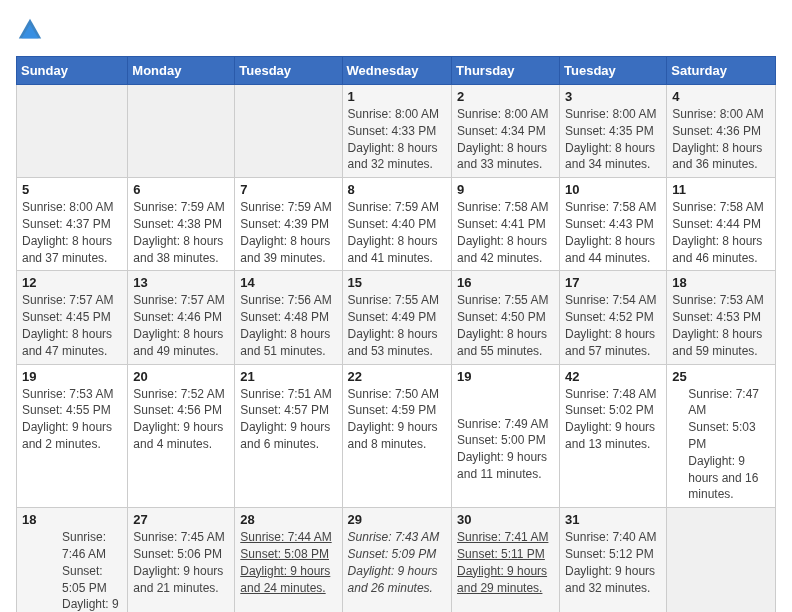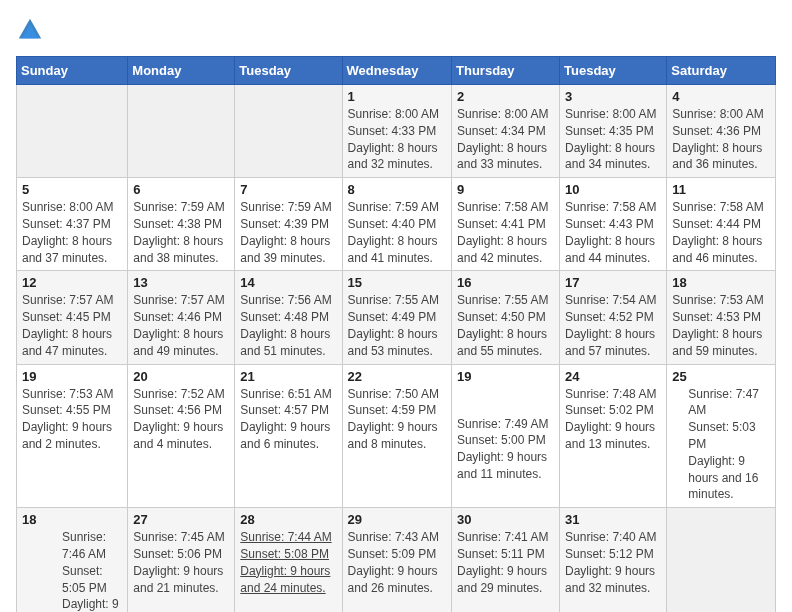--- a/index.html
+++ b/index.html
@@ -255,38 +255,38 @@
 Daylight: 9 hours and 2 minutes.</div>
         </td>
         <td>
           <span class="day-num">20</span>
           <div class="day-info" style="white-space: pre-line;">Sunrise: 7:52 AM
 Sunset: 4:56 PM
 Daylight: 9 hours and 4 minutes.</div>
         </td>
         <td>
           <span class="day-num">21</span>
-          <div class="day-info" style="white-space: pre-line;">Sunrise: 6:51 AM
+          <div class="day-info" style="white-space: pre-line;">Sunrise: 7:51 AM
 Sunset: 4:57 PM
 Daylight: 9 hours and 6 minutes.</div>
         </td>
         <td>
           <span class="day-num">22</span>
           <div class="day-info" style="white-space: pre-line;">Sunrise: 7:50 AM
 Sunset: 4:59 PM
 Daylight: 9 hours and 8 minutes.</div>
         </td>
         <td>
           <span class="day-num">19</span>
           <div class="day-info" style="white-space: pre-line; margin-top: 32px;">Sunrise: 7:49 AM
 Sunset: 5:00 PM
 Daylight: 9 hours and 11 minutes.</div>
         </td>
         <td>
-          <span class="day-num">24</span>
+          <span class="day-num">42</span>
           <div class="day-info" style="white-space: pre-line;">Sunrise: 7:48 AM
 Sunset: 5:02 PM
 Daylight: 9 hours and 13 minutes.</div>
         </td>
         <td>
           <span class="day-num">25</span>
           <div class="day-info" style="white-space: pre-line; margin-left: 16px;">Sunrise: 7:47 AM
 Sunset: 5:03 PM
 Daylight: 9 hours and 16 minutes.</div>
         </td>
@@ -305,27 +305,27 @@
 Daylight: 9 hours and 21 minutes.</div>
         </td>
         <td>
           <span class="day-num">28</span>
           <div class="day-info" style="white-space: pre-line; text-decoration: underline;">Sunrise: 7:44 AM
 Sunset: 5:08 PM
 Daylight: 9 hours and 24 minutes.</div>
         </td>
         <td>
           <span class="day-num">29</span>
-          <div class="day-info" style="white-space: pre-line;">Sunrise: 7:43 AM
+          <div class="day-info" style="white-space: pre-line; font-style: italic;">Sunrise: 7:43 AM
 Sunset: 5:09 PM
 Daylight: 9 hours and 26 minutes.</div>
         </td>
         <td>
           <span class="day-num">30</span>
-          <div class="day-info" style="white-space: pre-line;">Sunrise: 7:41 AM
+          <div class="day-info" style="white-space: pre-line; text-decoration: underline;">Sunrise: 7:41 AM
 Sunset: 5:11 PM
 Daylight: 9 hours and 29 minutes.</div>
         </td>
         <td>
           <span class="day-num">31</span>
           <div class="day-info" style="white-space: pre-line;">Sunrise: 7:40 AM
 Sunset: 5:12 PM
 Daylight: 9 hours and 32 minutes.</div>
         </td>
         <td class="empty"></td>

